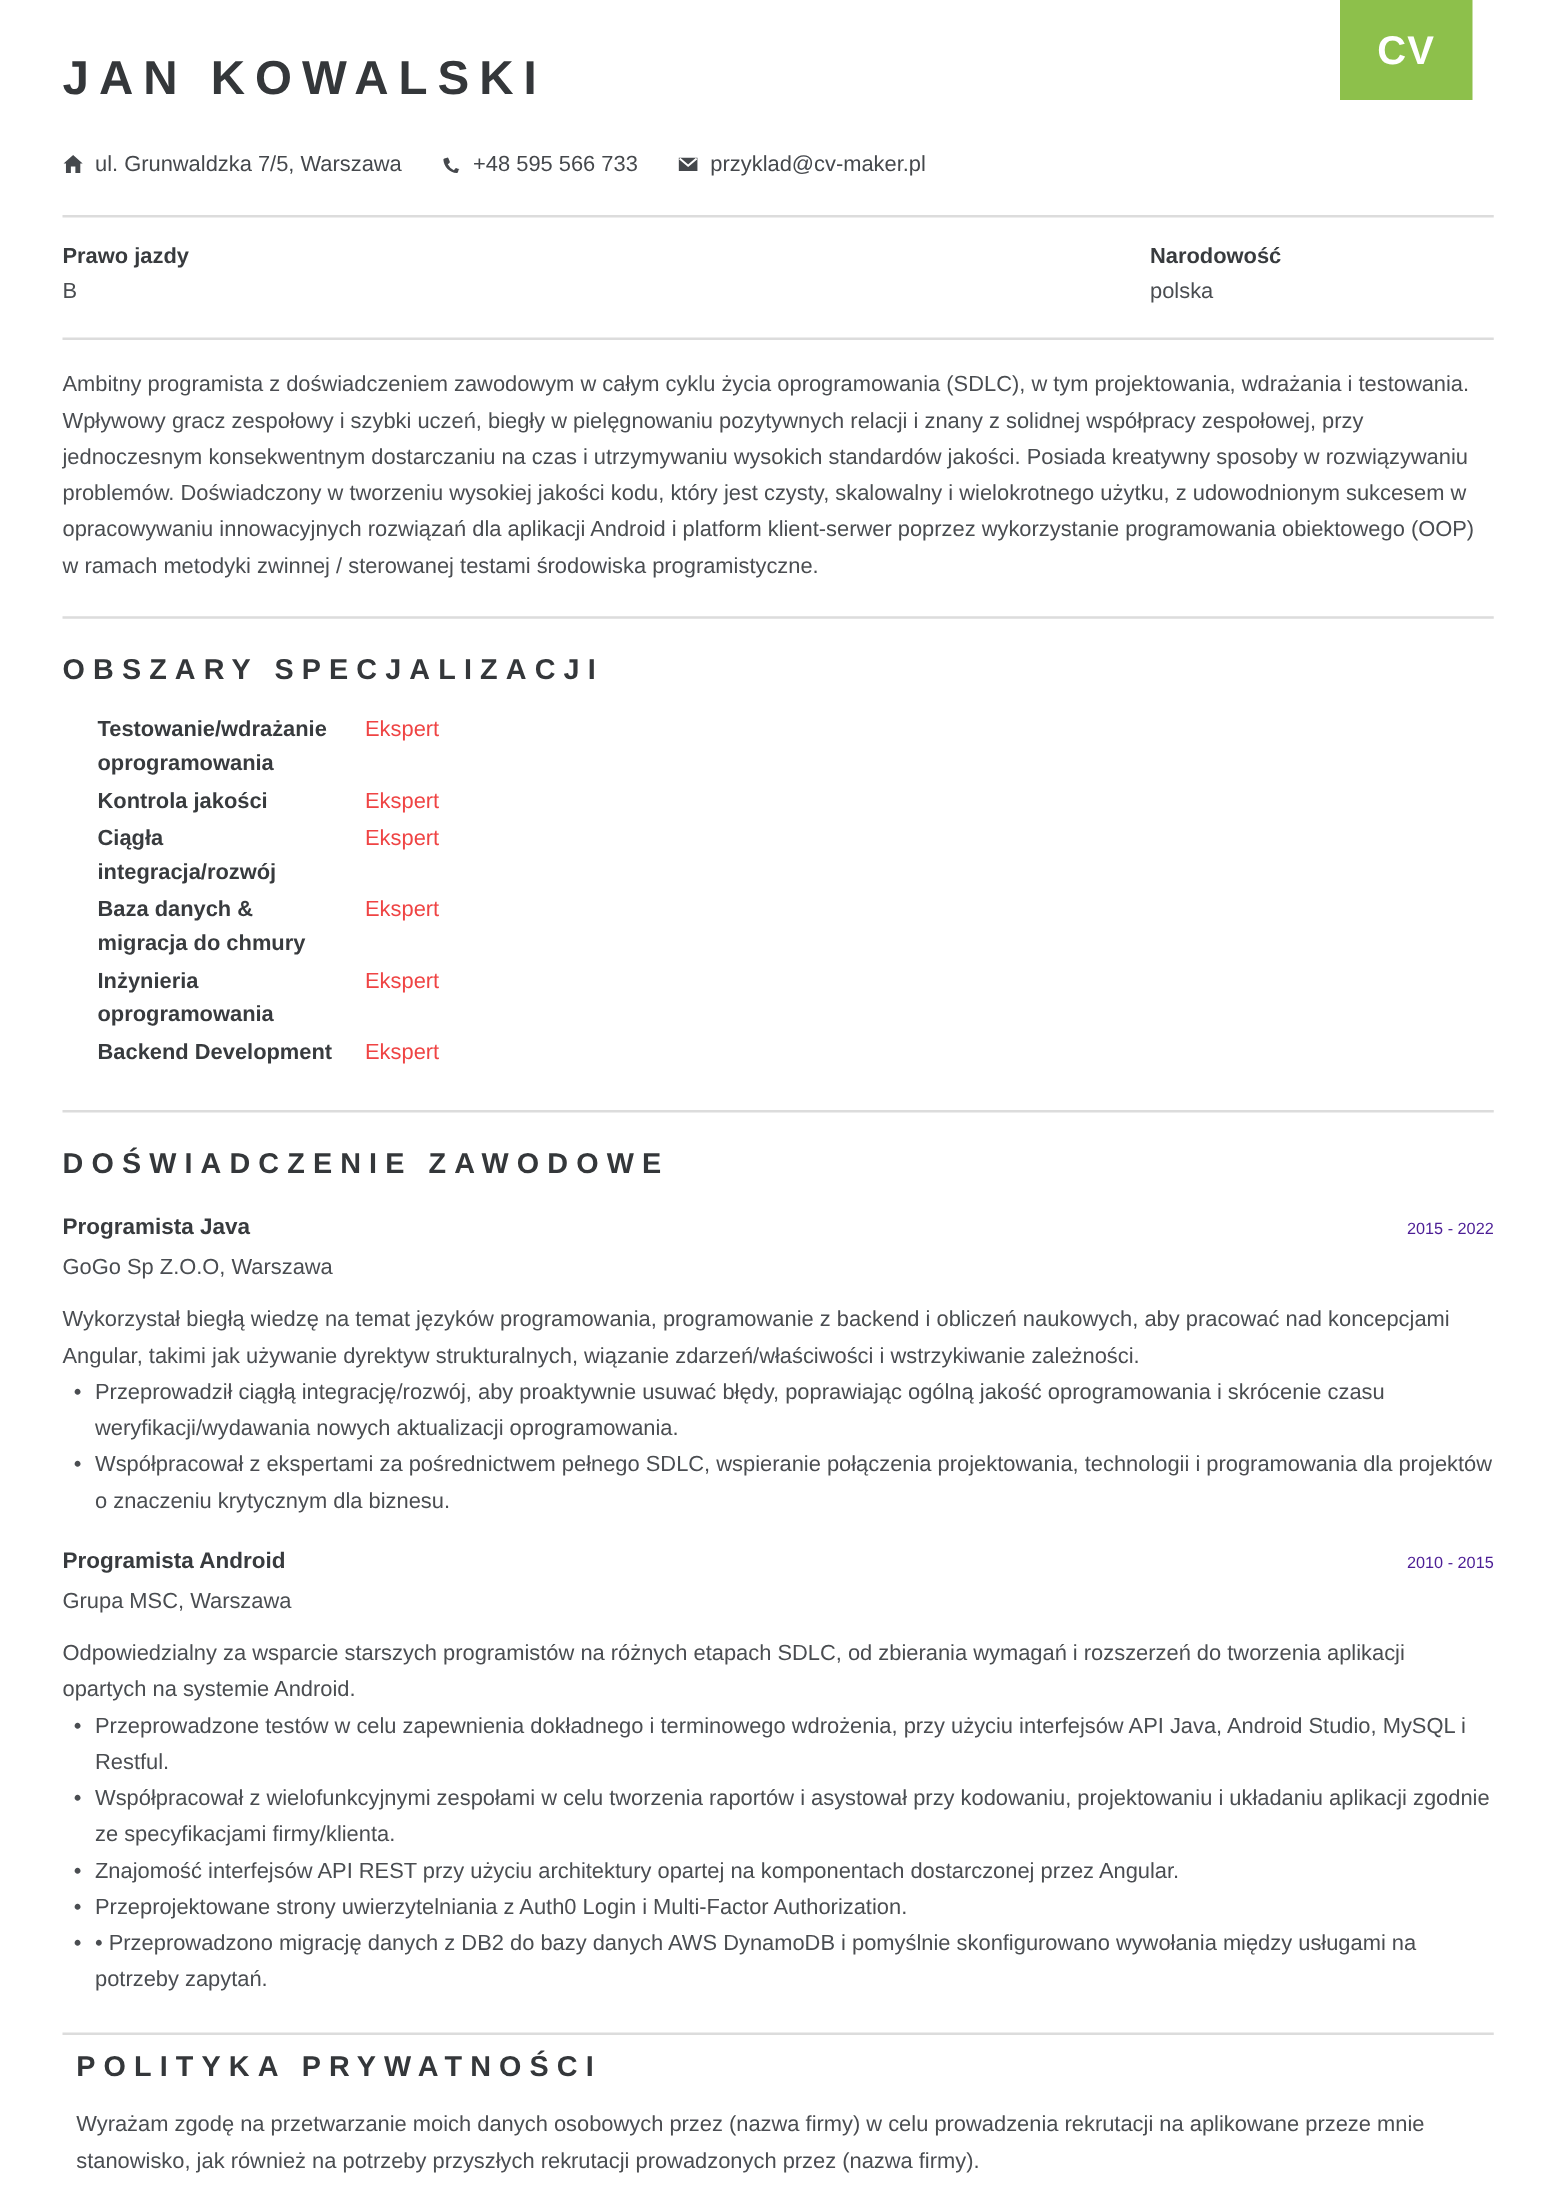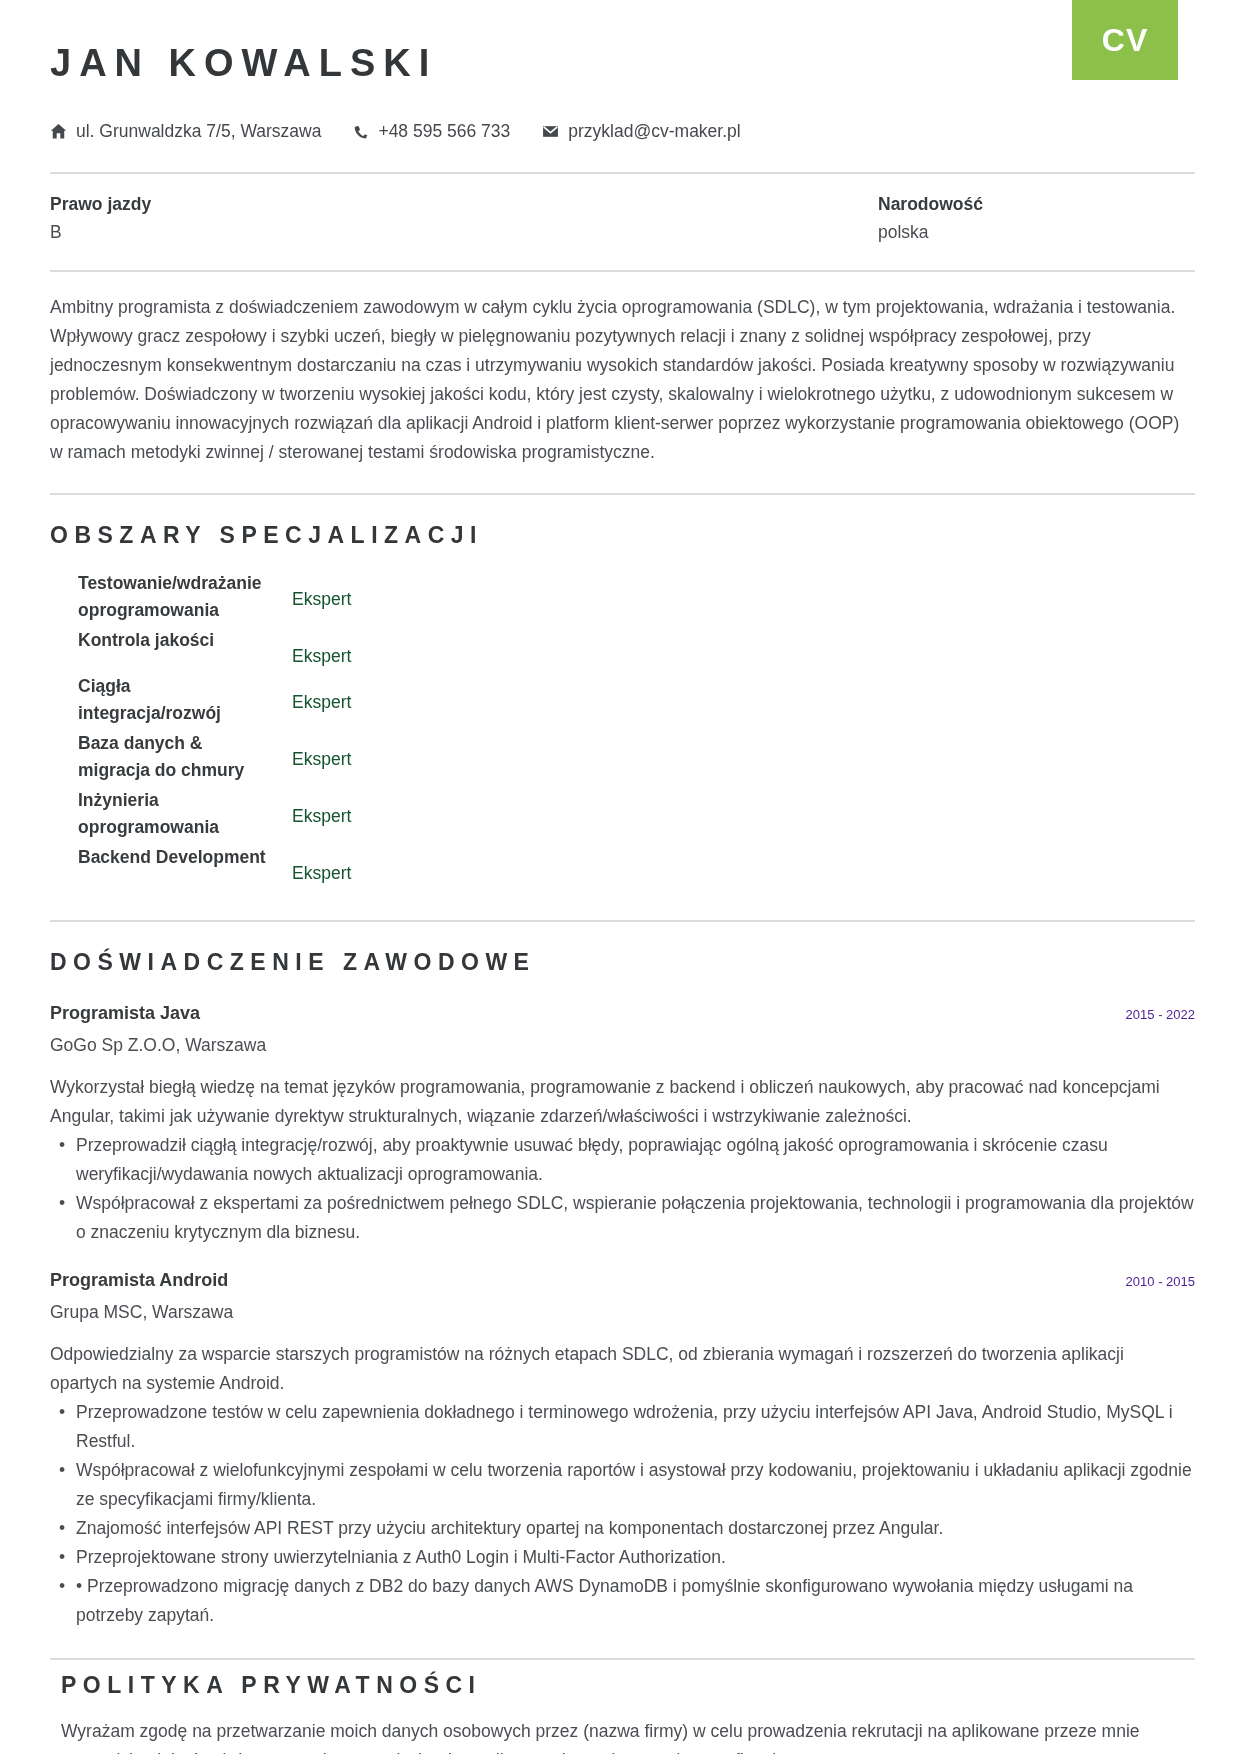--- a/index.html
+++ b/index.html
@@ -29,35 +29,35 @@
   .contact-item { display:flex; align-items:center; gap:9px; }
   .icon svg { display:block; }
 
   hr.rule { border:none; border-top:2px solid #dcdcdc; height:0; }
   .rule-contact { margin-top:30px; }
 
   
   .details { position:relative; padding:16px 0 24px; }
   .detail-label { font-weight:700; color:#383b3e; font-size:17.5px; line-height:28px; }
   .detail-value { font-size:17.5px; line-height:28px; }
-  .detail-right { position:absolute; left:828px; top:16px; }
+  .detail-right { position:absolute; left:870px; top:16px; }
 
   
   .summary { padding:21px 0 26px; font-size:17.5px; line-height:29px; }
 
   
   .section-title {
     font-size:23px; font-weight:700; letter-spacing:6.5px; color:#34373a;
   }
 
   .skills { padding:27px 0 30px; }
   .skills .section-title { margin-bottom:21px; }
   .skill-row { display:grid; grid-template-columns:242px 1fr; margin-bottom:3px; font-size:17.5px; line-height:27px; }
   .skill-label { font-weight:700; color:#383b3e; padding-right:24px;margin-left:28px; }
-  .skill-level { color:#14532d;margin-top:16px; }
+  .skill-level { color:#ef4444; }
 
   .experience { padding:27px 0 28px; }
   .experience .section-title { margin-bottom:24px; }
   .job + .job { margin-top:20px; }
   .job-header { display:flex; justify-content:space-between; align-items:baseline; }
   .job-title { font-size:18px; font-weight:700; color:#383b3e; line-height:27px; }
   .job-dates { font-size:13px; color:#4c1d95; white-space:nowrap; }
   .job-company { font-size:17.5px; line-height:27px; margin-top:5px; }
   .job-desc { margin-top:14px; font-size:17.5px; line-height:29px; }
   .job-bullets { list-style:none; }

